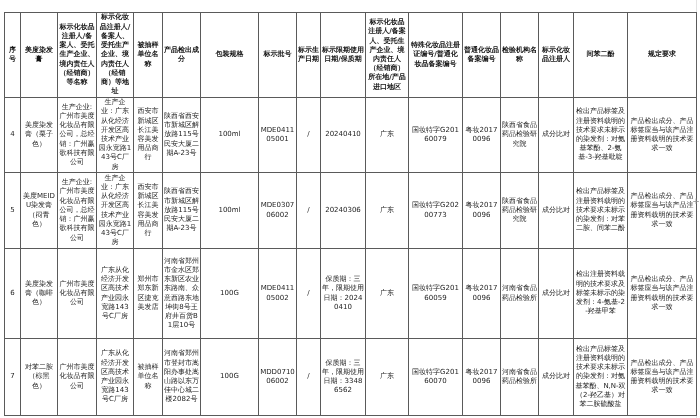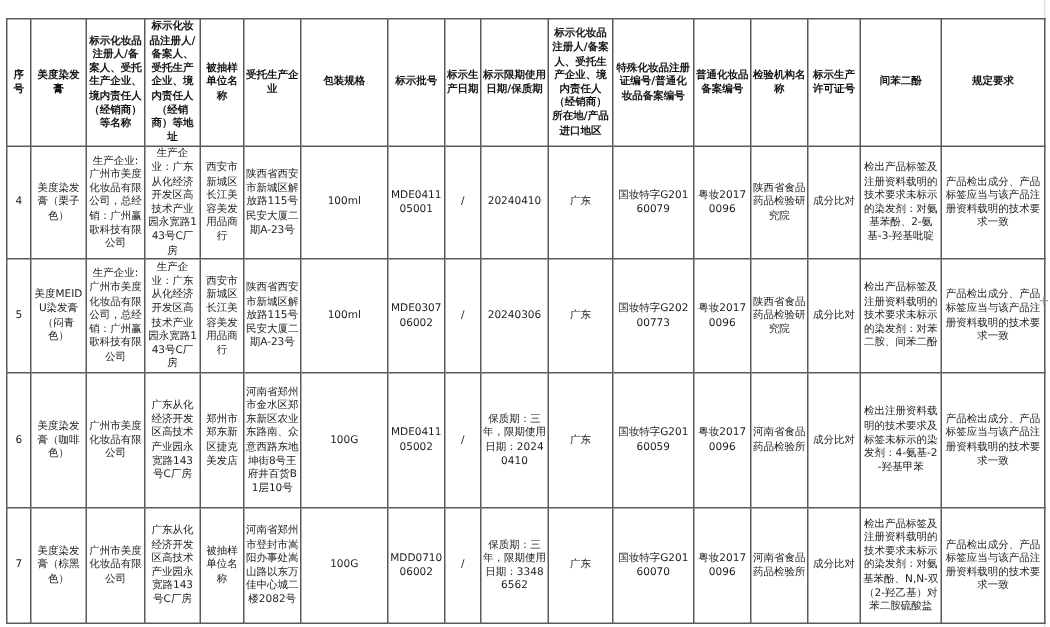--- a/index.html
+++ b/index.html
@@ -64,30 +64,30 @@
     <col class="c15">
       <col class="c16">
   </colgroup>
   <thead>
     <tr>
       <th>序号</th>
       <th>美度染发膏</th>
       <th>标示化妆品注册人/备案人、受托生产企业、境内责任人（经销商）等名称</th>
       <th>标示化妆品注册人/备案人、受托生产企业、境内责任人（经销商）等地址</th>
       <th>被抽样单位名称</th>
-      <th>受托生产企业</th>
+      <th>产品检出成分</th>
       <th>包装规格</th>
       <th>标示批号</th>
       <th>标示生产日期</th>
       <th>标示限期使用日期/保质期</th>
       <th>标示化妆品注册人/备案人、受托生产企业、境内责任人（经销商）所在地/产品进口地区</th>
       <th>特殊化妆品注册证编号/普通化妆品备案编号</th>
       <th>普通化妆品备案编号</th>
       <th>检验机构名称</th>
-      <th>标示生产许可证号</th>
+      <th>标示化妆品注册人</th>
       <th>间苯二酚</th>
       <th>规定要求</th>
     </tr>
   </thead>
   <tbody>
     <tr class="r0">
       <td>4</td>
       <td>美度染发膏（栗子色）</td>
       <td>生产企业:广州市美度化妆品有限公司，总经销：广州赢歌科技有限公司</td>
       <td>生产企业：广东从化经济开发区高技术产业园永宽路143号C厂房</td>
@@ -138,21 +138,21 @@
       <td>广东</td>
       <td>国妆特字G20160059</td>
       <td>粤妆20170096</td>
       <td>河南省食品药品检验所</td>
       <td>成分比对</td>
       <td>检出注册资料载明的技术要求及标签未标示的染发剂：4-氨基-2-羟基甲苯</td>
       <td>产品检出成分、产品标签应当与该产品注册资料载明的技术要求一致</td>
     </tr>
     <tr class="r3">
       <td>7</td>
-      <td>美度染发膏（棕黑色）</td>
+      <td>对苯二胺（棕黑色）</td>
       <td>广州市美度化妆品有限公司</td>
       <td>广东从化经济开发区高技术产业园永宽路143号C厂房</td>
       <td>被抽样单位名称</td>
       <td>河南省郑州市登封市嵩阳办事处嵩山路以东万佳中心城二楼2082号</td>
       <td>100G</td>
       <td>MDD071006002</td>
       <td>/</td>
       <td>保质期：三年，限期使用日期：33486562</td>
       <td>广东</td>
       <td>国妆特字G20160070</td>

